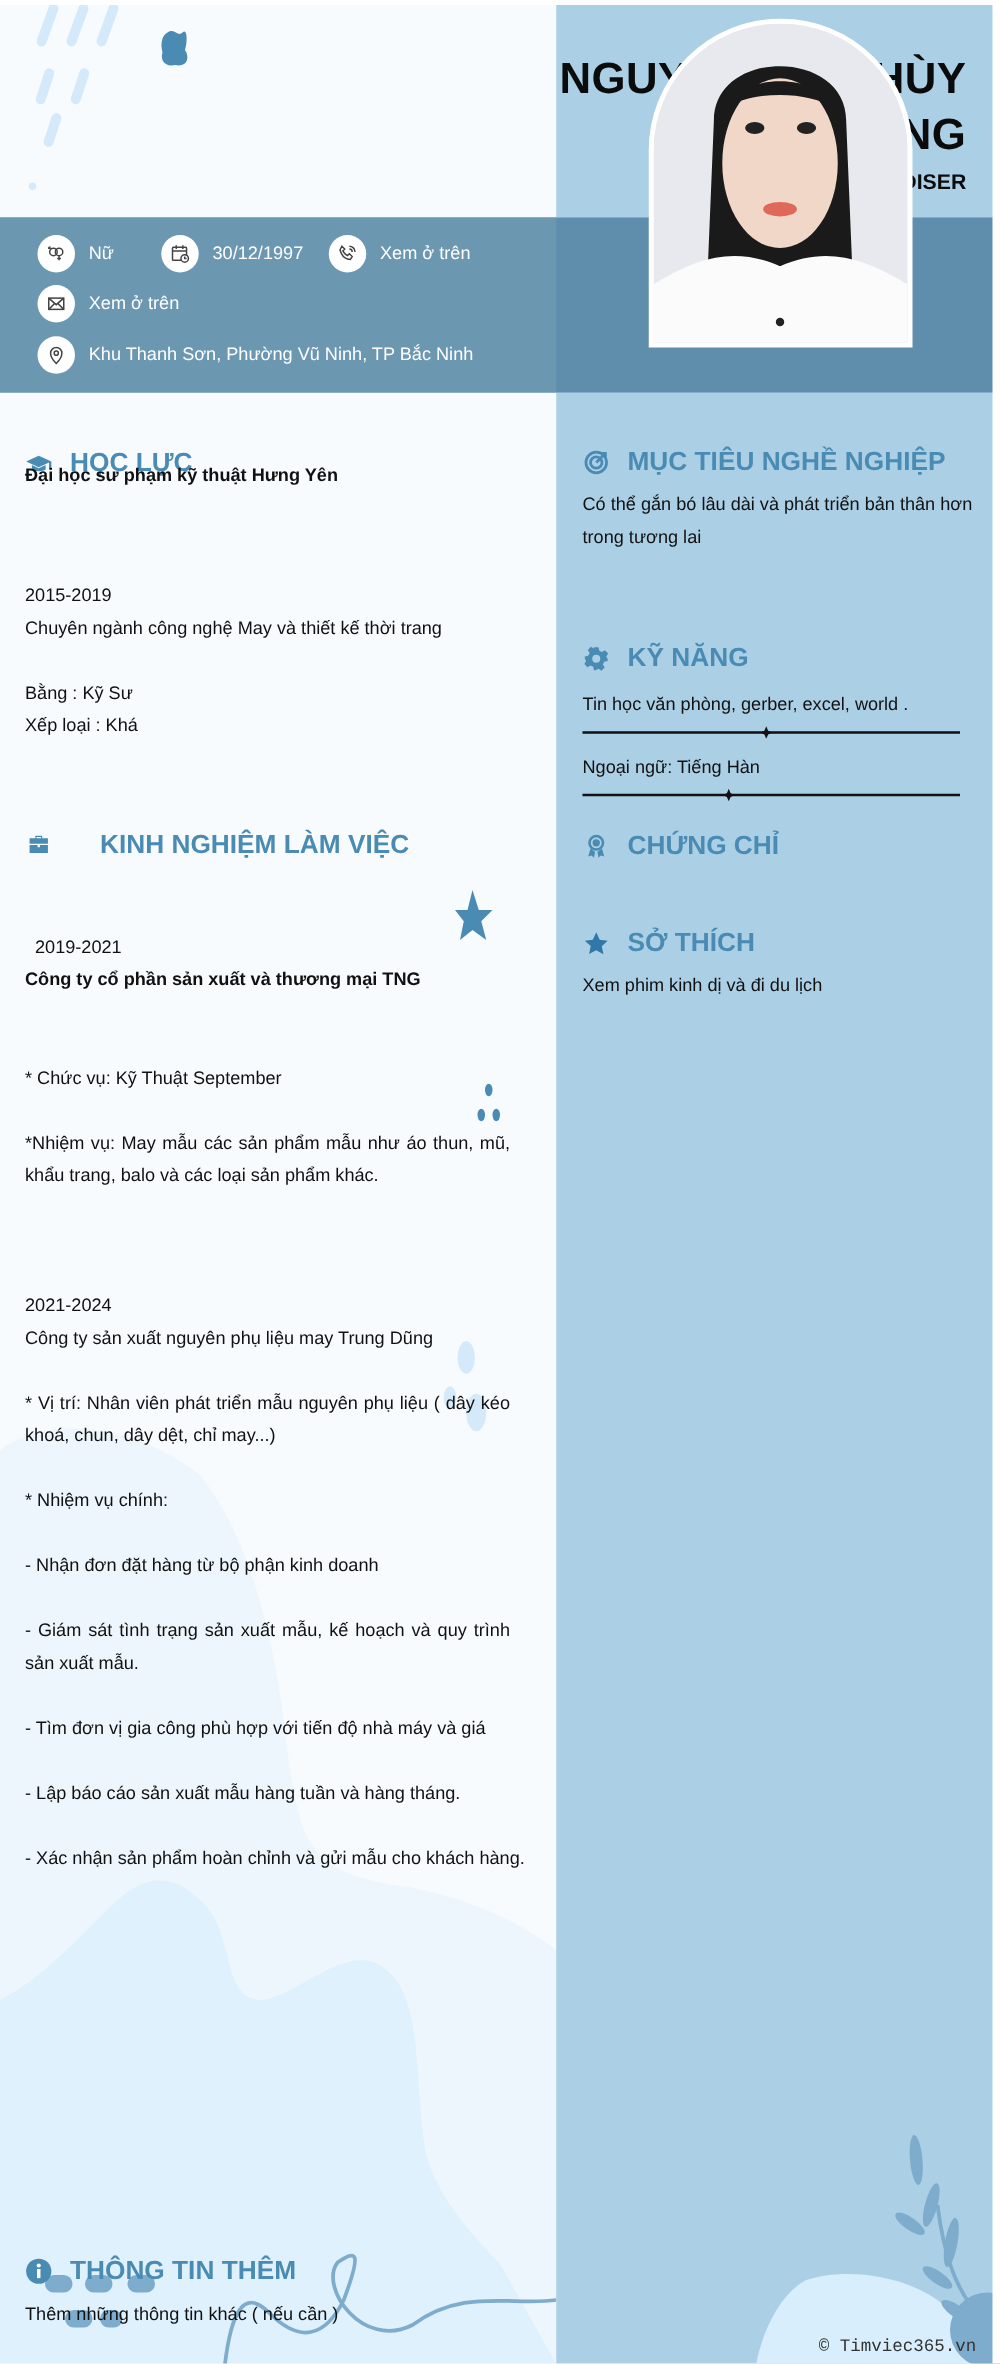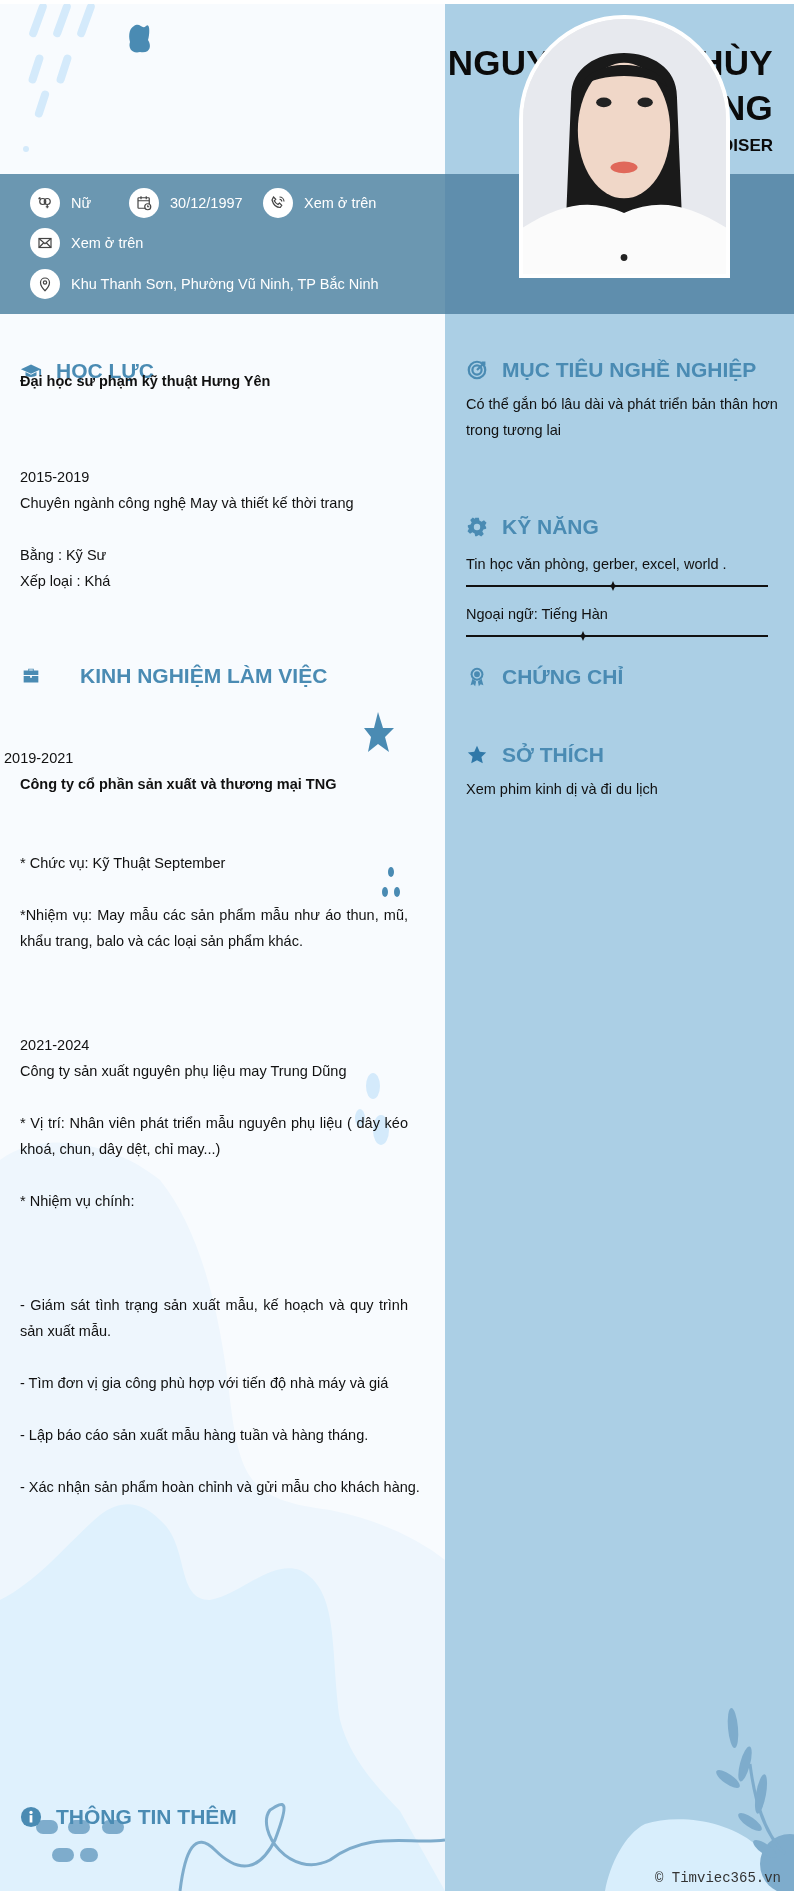--- a/index.html
+++ b/index.html
@@ -190,44 +190,46 @@
 
   <div class="sec-title" style="left:20px; top:664px;gap:24px;">
     <span class="sicon">
       <svg viewBox="0 0 24 24" fill="#4a8bb3">
           <path d="M9 4h6v2h5v5H4V6h5zM10 5v1h4V5z"></path>
           <path d="M4 12h7v2h2v-2h7v7H4z"></path>
         </svg>
     </span>
     <span>KINH NGHIỆM LÀM VIỆC</span>
   </div>
-  <div class="txt" style="left:4px; top:745px;text-align:right;">2019-2021</div>
+  <div class="txt" style="left:28px; top:745px;text-align:right;">2019-2021</div>
   <div class="txt" style="left:20px; top:771px;font-weight:bold;">Công ty cổ phần sản xuất và thương mại TNG</div>
   <div class="txt" style="left:20px; top:850px;">* Chức vụ: Kỹ Thuật September</div>
   <div class="txt justify" style="left:20px; top:902px; width:388px;">*Nhiệm vụ: May mẫu các sản phẩm mẫu như áo thun, mũ, khẩu trang, balo và các loại sản phẩm khác.</div>
 
   <div class="txt" style="left:20px; top:1032px;">2021-2024</div>
   <div class="txt" style="left:20px; top:1058px;">Công ty sản xuất nguyên phụ liệu may Trung Dũng</div>
   <div class="txt justify" style="left:20px; top:1110px; width:388px;">* Vị trí: Nhân viên phát triển mẫu nguyên phụ liệu ( dây kéo khoá, chun, dây dệt, chỉ may...)</div>
   <div class="txt" style="left:20px; top:1188px;">* Nhiệm vụ chính:</div>
+  <div class="txt" style="left:20px; top:1240px;">- Nhận đơn đặt hàng từ bộ phận kinh doanh</div>
   <div class="txt justify" style="left:20px; top:1292px; width:388px;">- Giám sát tình trạng sản xuất mẫu, kế hoạch và quy trình sản xuất mẫu.</div>
   <div class="txt" style="left:20px; top:1370px;">- Tìm đơn vị gia công phù hợp với tiến độ nhà máy và giá</div>
   <div class="txt" style="left:20px; top:1422px;">- Lập báo cáo sản xuất mẫu hàng tuần và hàng tháng.</div>
   <div class="txt" style="left:20px; top:1474px;">- Xác nhận sản phẩm hoàn chỉnh và gửi mẫu cho khách hàng.</div>
 
   <div class="sec-title" style="left:20px; top:1805px;">
     <span class="sicon">
       <svg viewBox="0 0 24 24">
           <circle cx="12" cy="12" r="11" fill="#4a8bb3"></circle>
           <rect x="10.5" y="10" width="3" height="8" fill="#fff"></rect>
           <circle cx="12" cy="7" r="1.8" fill="#fff"></circle>
         </svg>
     </span>
     <span>THÔNG TIN THÊM</span>
   </div>
+  <div class="txt" style="left:20px; top:1839px;">Thêm những thông tin khác ( nếu cần )</div>
 
   <div class="sec-title" style="left:466px; top:358px;">
     <span class="sicon">
       <svg viewBox="0 0 24 24" fill="none" stroke="#4a8bb3" stroke-width="2.4">
           <circle cx="12" cy="12" r="9"></circle>
           <circle cx="12" cy="12" r="5"></circle>
           <path d="M12 12l8-8M17 4h3v3"></path>
         </svg>
     </span>
     <span>MỤC TIÊU NGHỀ NGHIỆP</span>

